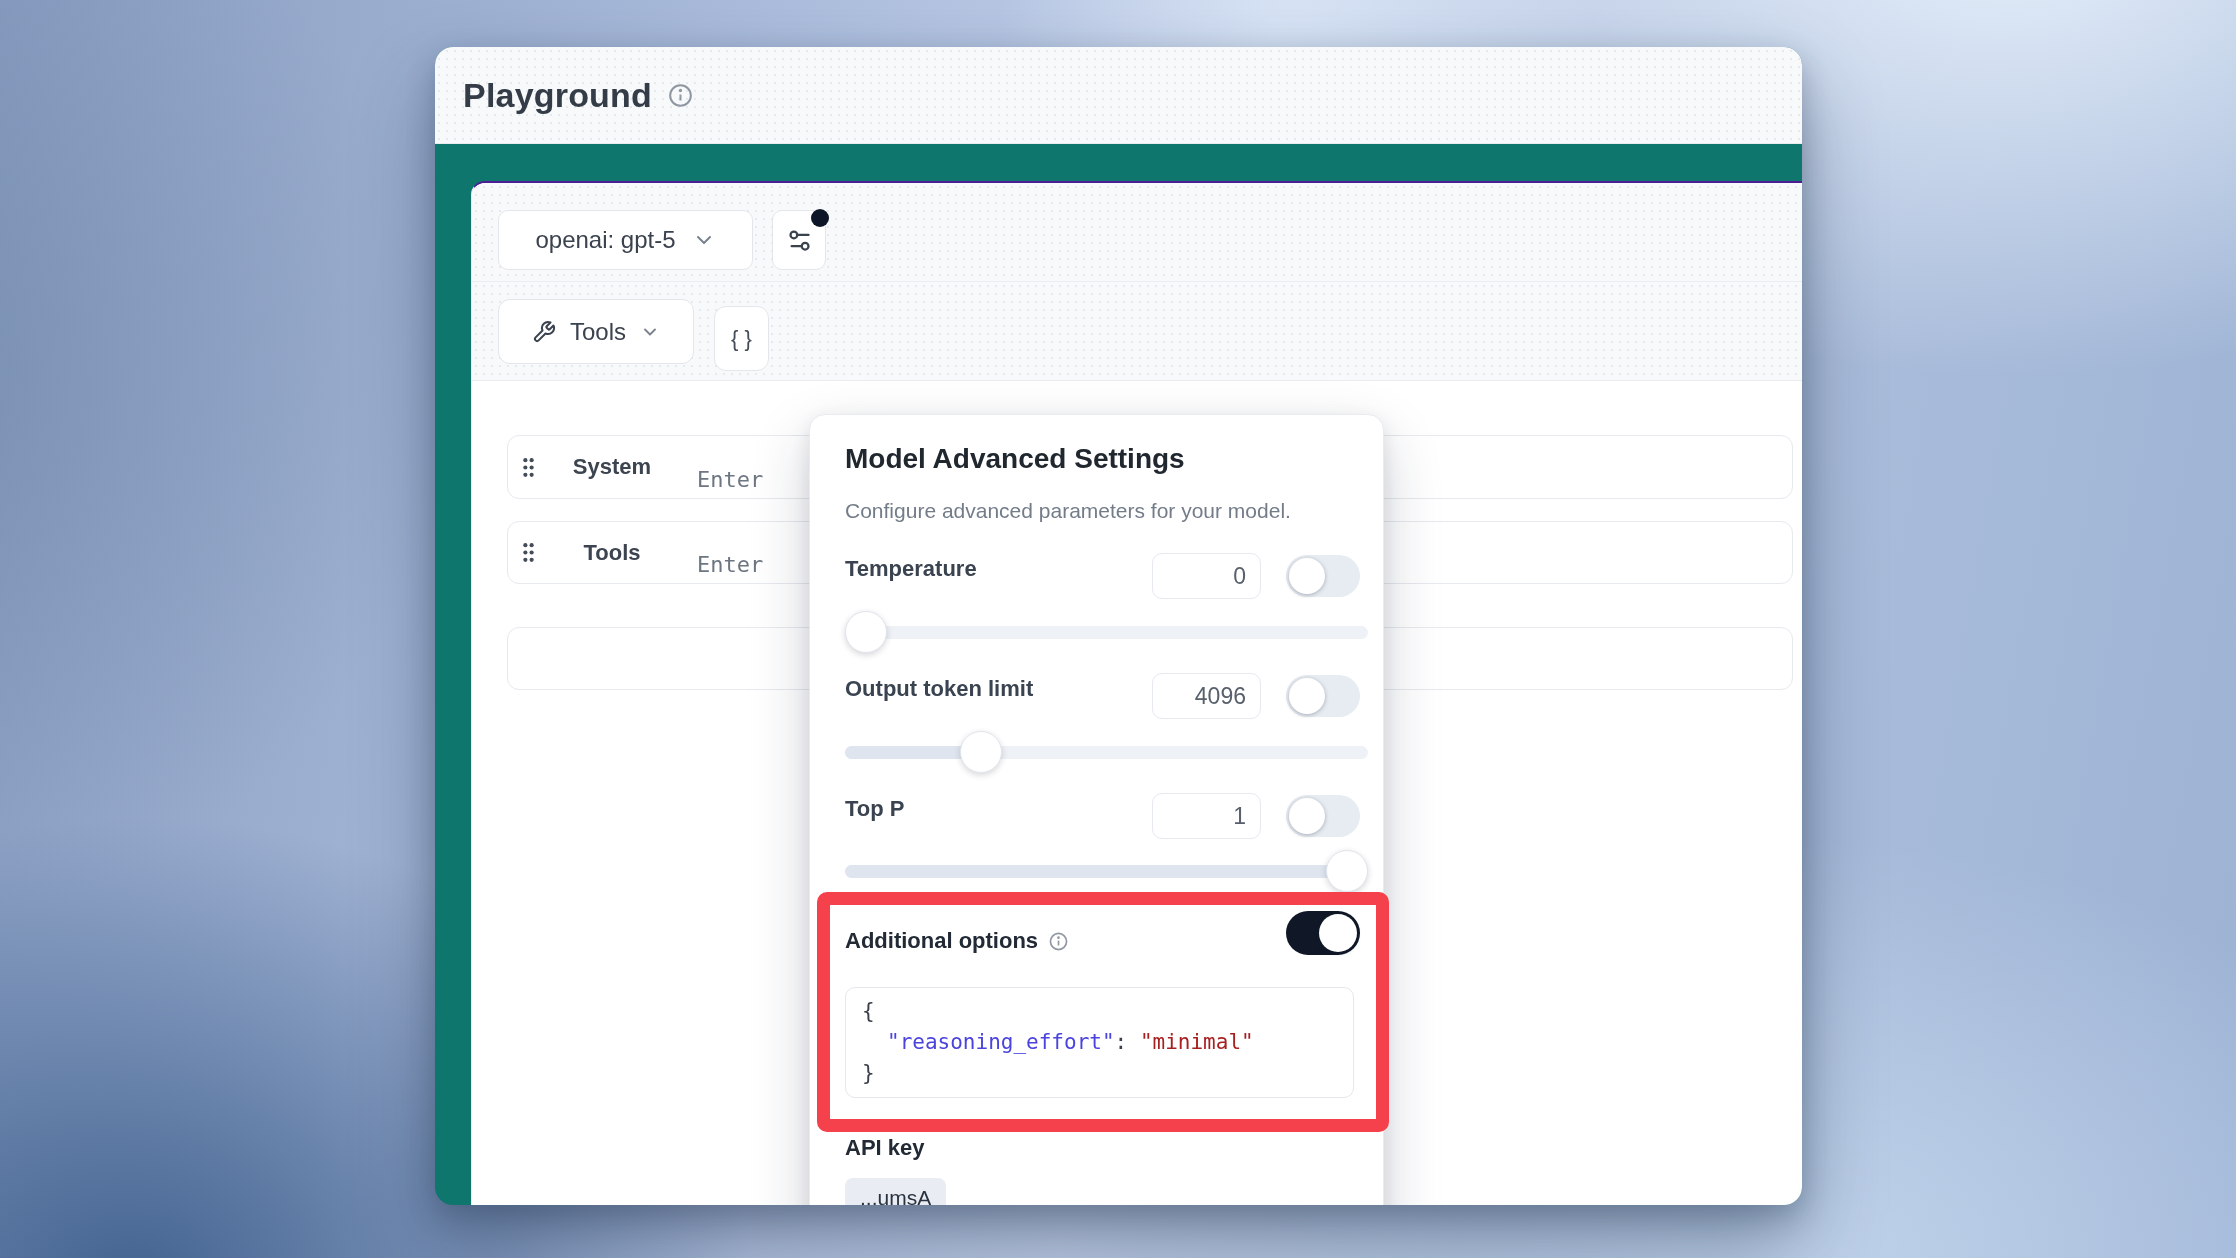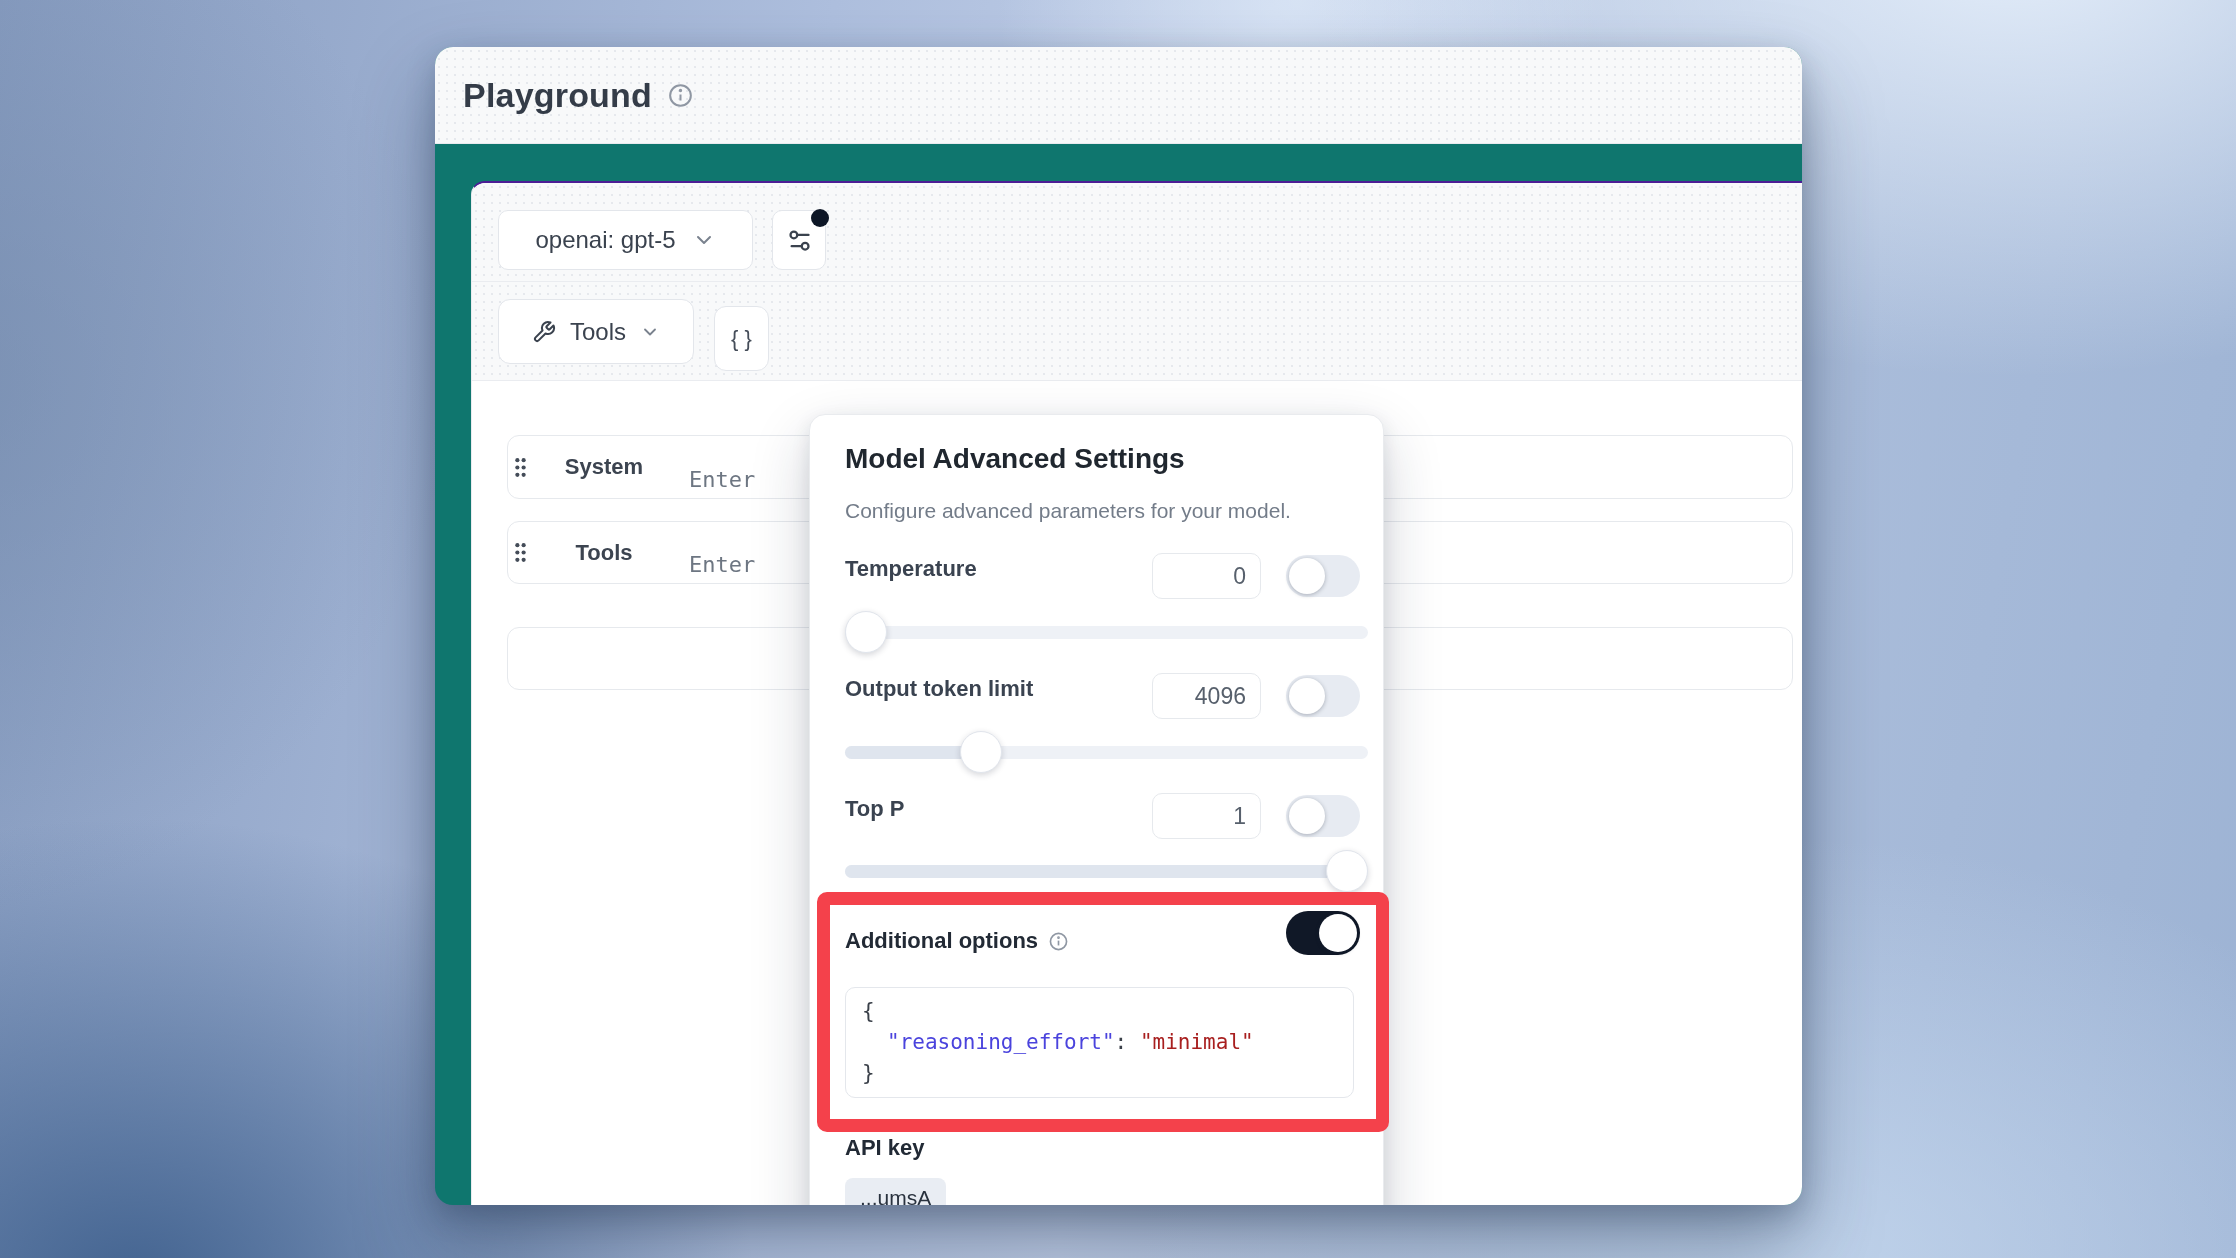--- a/index.html
+++ b/index.html
@@ -55,21 +55,21 @@
   .settings-btn .dot {
     position:absolute; top:-2px; right:-4px; width:18px; height:18px;
     border-radius:50%; background:#0d1626;
   }
   .tools-btn { left:26px; top:116px; width:196px; height:65px; border-radius:12px; gap:14px; }
   .braces-btn { left:242px; top:123px; width:55px; height:65px; border-radius:12px; font-size:22px; color:#454d59; }
 
   .msg-row {
     position:absolute; left:35px; width:1286px;
     background:#fff; border:1px solid #e6e9ed; border-radius:12px;
-    display:flex; align-items:center; padding-left:4px;
+    display:flex; align-items:center; padding-left:12px;
   }
   .msg-row.sys { top:252px; height:64px; }
   .msg-row.usr { top:338px; height:63px; }
   .msg-row.empty { top:444px; height:63px; }
   .msg-role { width:150px; text-align:center; font-size:22px; font-weight:600; color:#3c4450; }
   .msg-ph {
     margin-left:10px; font-family:"DejaVu Sans Mono", monospace;
     font-size:22px; color:#6d7682; white-space:nowrap; overflow:hidden;margin-top:24px;
   }
 

